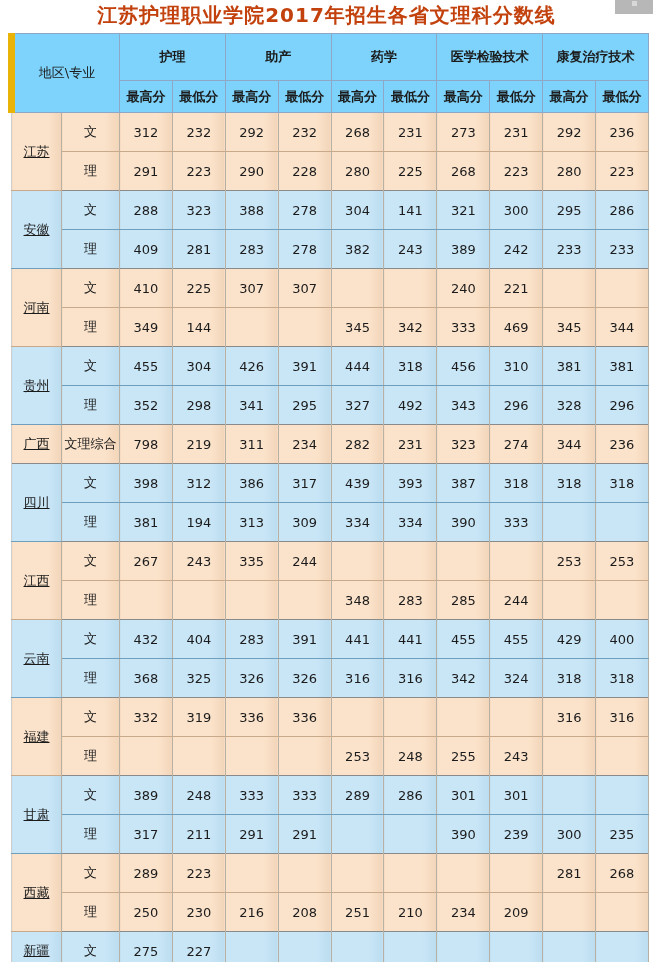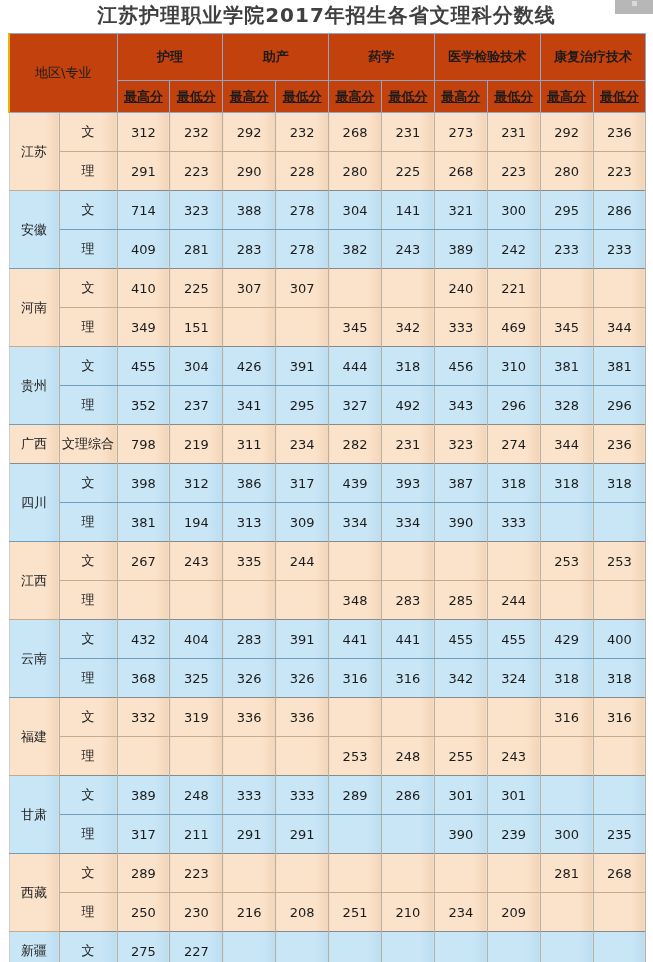--- a/index.html
+++ b/index.html
@@ -15,21 +15,21 @@
     position:absolute;top:0;right:0;width:38px;height:14px;
     background:#b7b7b7;
   }
   #corner-chip .nub{
     position:absolute;top:1px;left:17px;width:5px;height:5px;background:#d8d8d8;
   }
 
   #page-title{
     position:absolute;left:0;top:0;width:653px;height:31px;
     display:flex;align-items:center;justify-content:center;
-    font-size:20px;font-weight:bold;color:#404040;
+    font-size:20px;font-weight:bold;color:#c2410c;
     letter-spacing:1px;
     white-space:nowrap;
   }
 
   #score-table{
     position:absolute;left:8px;top:33px;
     width:637px;
     border-collapse:collapse;
     table-layout:fixed;
   }
@@ -39,34 +39,34 @@
 
   #score-table th,#score-table td{
     padding:0;margin:0;
     text-align:center;
     vertical-align:middle;
     font-size:13px;
     color:#1b1b1b;
   }
 
   thead th{
-    background:#c2410c;
+    background:#7dd3fc;
     color:#ffffff;
     font-weight:bold;
     border:1px solid #8fa7c6;
     font-size:13.5px;
     height:22px;
   }
   thead th.corner{
-    border-left:2px solid #eab308;
+    border-left:7px solid #eab308;
     font-size:13px;
     font-weight:normal;
   }
   thead tr.r1 th{height:46px;}
-  thead tr.r2 th{height:31px;text-decoration:underline;}
+  thead tr.r2 th{height:31px;}
 
   tbody td{
     border-left:1px solid #b9b0a4;
     border-right:1px solid #b9b0a4;
     height:38px;
     font-size:14px;
   }
   tbody td.prov{
     font-size:13.5px;
     border-left:1px solid #cfcfcf;
@@ -81,21 +81,21 @@
   
   tr.inner-top td{border-bottom:1px solid #c8a98a;}
   tr.band-blue.inner-top td{border-bottom:1px solid #6f9fbd;}
   tr.inner-bot td{border-top:0;}
 
   
   tr.band-start td{border-top:1px solid #8a8a8a;}
   tr.last-row td{border-bottom:1px solid #8a8a8a;}
 
   
-  td.prov{border-right:1px solid #b9b0a4;}
+  td.prov{border-right:1px solid #b9b0a4;text-decoration:underline;}
 
   .empty{color:transparent;}
 </style>
 </head>
 <body>
 
 <div id="corner-chip">
   <div class="nub"></div>
 </div>
 
@@ -162,21 +162,21 @@
         <td>280</td>
         <td>225</td>
         <td>268</td>
         <td>223</td>
         <td>280</td>
         <td>223</td>
       </tr>
       <tr class="band-blue band-start inner-top">
         <td class="prov" rowspan="2">安徽</td>
         <td class="sub">文</td>
-        <td>714</td>
+        <td>288</td>
         <td>323</td>
         <td>388</td>
         <td>278</td>
         <td>304</td>
         <td>141</td>
         <td>321</td>
         <td>300</td>
         <td>295</td>
         <td>286</td>
       </tr>
@@ -203,21 +203,21 @@
         <td class="empty">&nbsp;</td>
         <td class="empty">&nbsp;</td>
         <td>240</td>
         <td>221</td>
         <td class="empty">&nbsp;</td>
         <td class="empty">&nbsp;</td>
       </tr>
       <tr class="band-peach inner-bot">
         <td class="sub">理</td>
         <td>349</td>
-        <td>151</td>
+        <td>144</td>
         <td class="empty">&nbsp;</td>
         <td class="empty">&nbsp;</td>
         <td>345</td>
         <td>342</td>
         <td>333</td>
         <td>469</td>
         <td>345</td>
         <td>344</td>
       </tr>
       <tr class="band-blue band-start inner-top">
@@ -230,21 +230,21 @@
         <td>444</td>
         <td>318</td>
         <td>456</td>
         <td>310</td>
         <td>381</td>
         <td>381</td>
       </tr>
       <tr class="band-blue inner-bot">
         <td class="sub">理</td>
         <td>352</td>
-        <td>237</td>
+        <td>298</td>
         <td>341</td>
         <td>295</td>
         <td>327</td>
         <td>492</td>
         <td>343</td>
         <td>296</td>
         <td>328</td>
         <td>296</td>
       </tr>
       <tr class="band-peach band-start">

